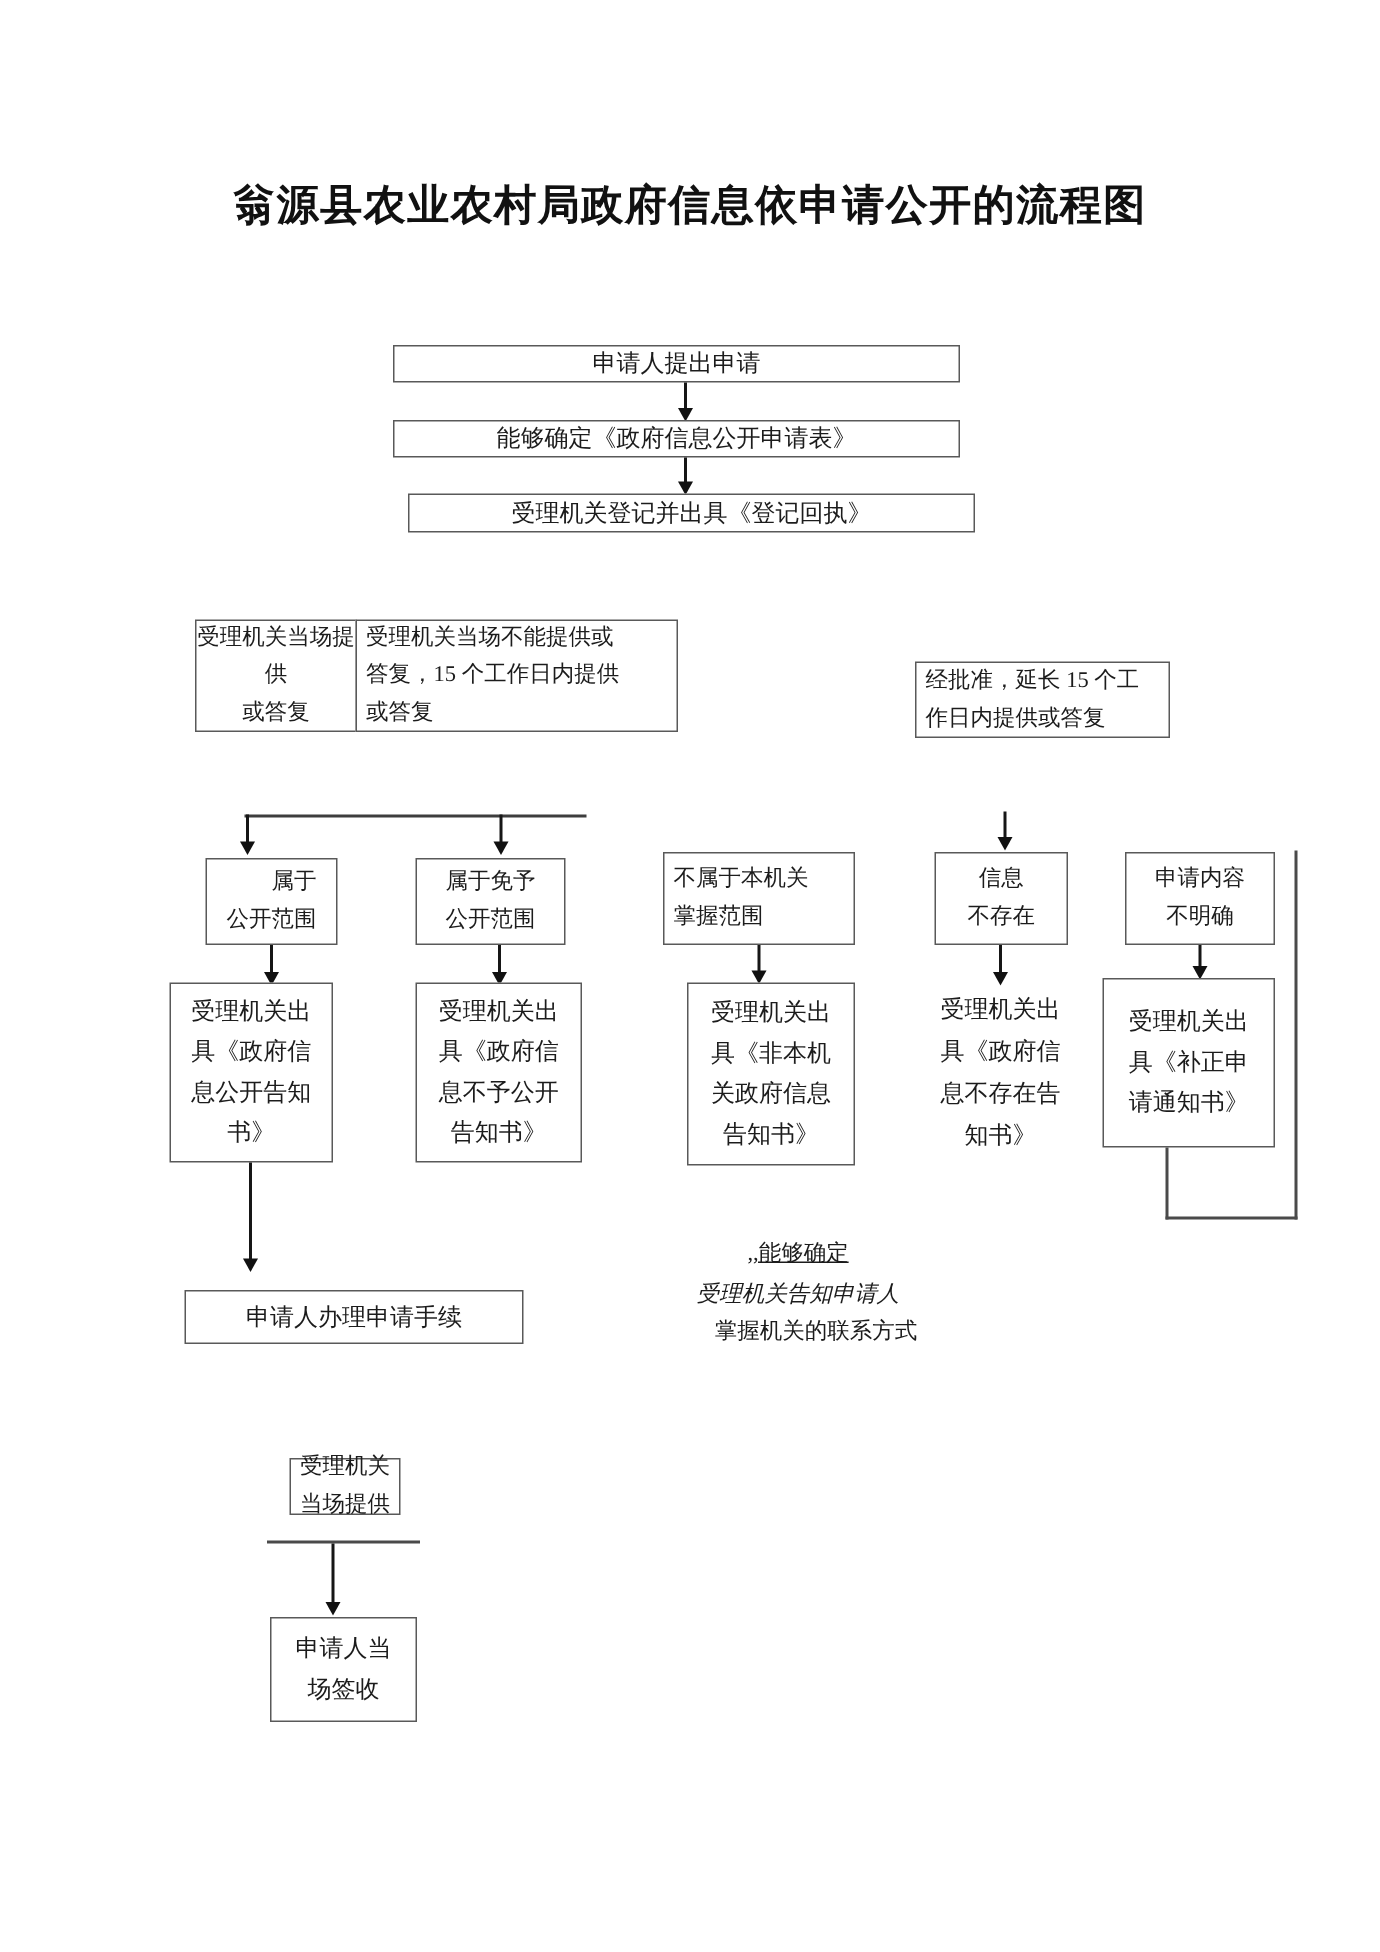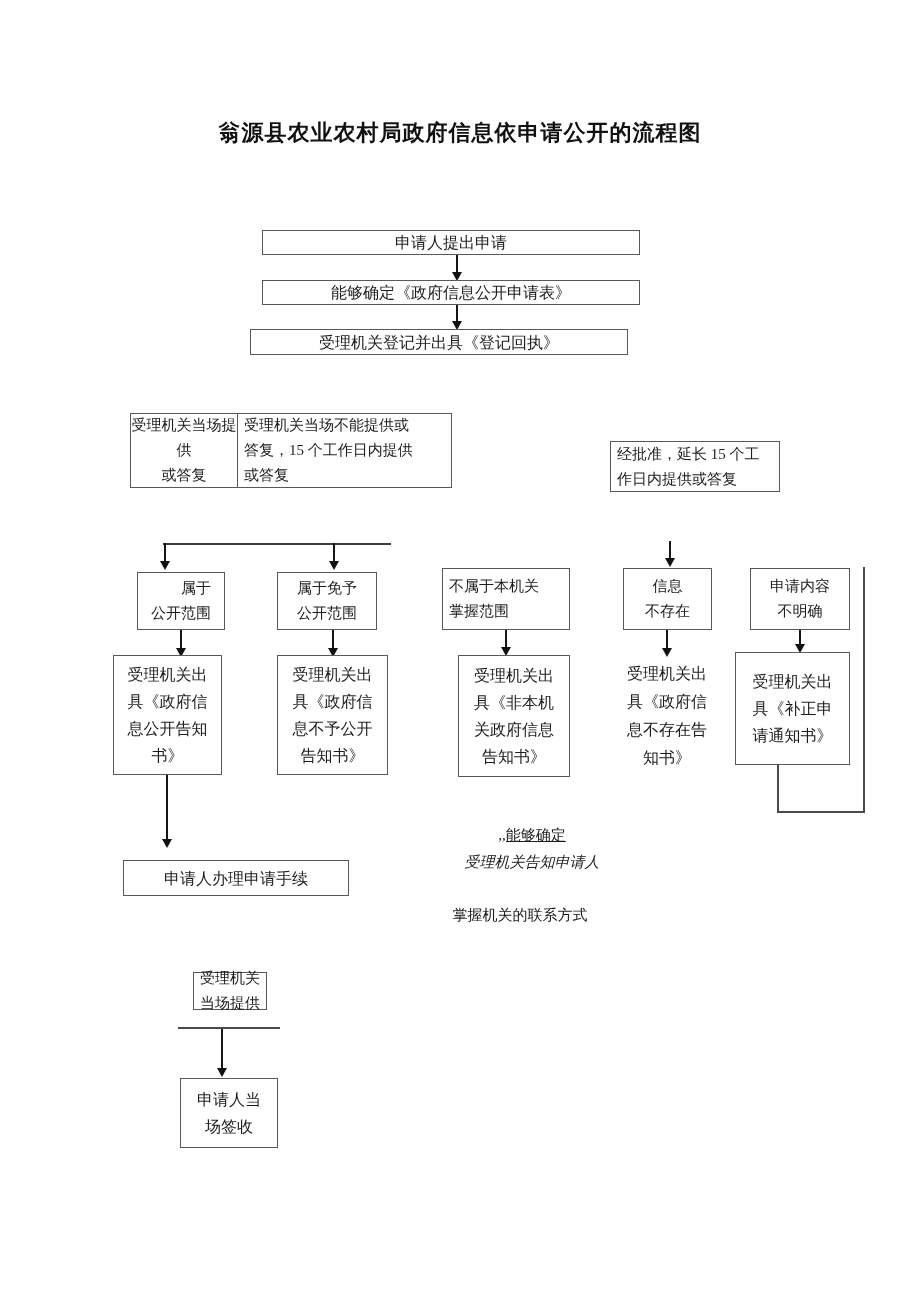--- a/index.html
+++ b/index.html
@@ -4,21 +4,21 @@
 <style>
   html,body { margin:0; padding:0; background:#ffffff; }
   .page {
     position:relative; width:920px; height:1301px; margin:0 auto;
     background:#ffffff; overflow:hidden;
     font-family:"Liberation Serif","DejaVu Serif",serif;
     color:#1c1c1c;
   }
   .title {
     position:absolute; left:0; top:118px; width:920px;
-    text-align:center; font-size:22px; font-weight:bold; letter-spacing:1px;
+    text-align:center; font-size:28px; font-weight:bold; letter-spacing:1px;
     font-family:"Liberation Sans","DejaVu Sans",sans-serif;
     color:#111;
   }
   .box {
     position:absolute; border:1px solid #595959; box-sizing:border-box;
     display:flex; align-items:center; justify-content:center;
     text-align:center; white-space:pre-line; font-size:16px; line-height:27px;
     background:#fff;
   }
   .box.small { font-size:15px; line-height:25px; }
@@ -48,21 +48,21 @@
   <div class="box" style="left:262px; top:230px; width:378px; height:25px;">申请人提出申请</div>
 
   <div class="vl" style="left:456px; top:255px; height:18px;"></div>
   <div class="ah" style="left:452px; top:272px;"></div>
 
   <div class="box" style="left:262px; top:280px; width:378px; height:25px;">能够确定《政府信息公开申请表》</div>
 
   <div class="vl" style="left:456px; top:305px; height:17px;"></div>
   <div class="ah" style="left:452px; top:321px;"></div>
 
-  <div class="box" style="left:250px; top:329px; width:378px; height:26px;">受理机关登记并出具《登记回执》</div>
+  <div class="box" style="left:272px; top:329px; width:378px; height:26px;">受理机关登记并出具《登记回执》</div>
 
   <div class="box small" style="left:130px; top:413px; width:108px; height:75px;">受理机关当场提供
 或答复</div>
   <div class="box small leftalign" style="left:237px; top:413px; width:215px; height:75px;">受理机关当场不能提供或
 答复，15 个工作日内提供
 或答复</div>
 
   <div class="box small leftalign" style="left:610px; top:421px; width:170px; height:51px;margin-top:20px;">经批准，延长 15 个工
 作日内提供或答复</div>
 
@@ -120,21 +120,21 @@
   <div class="hl gray" style="left:777px; top:811px; width:88px;"></div>
   <div class="vl gray" style="left:863px; top:567px; height:246px;"></div>
 
   <div class="vl" style="left:166px; top:775px; height:65px;"></div>
   <div class="ah" style="left:162px; top:839px;"></div>
 
   <div class="box" style="left:123px; top:848px; width:226px; height:36px;margin-top:12px;">申请人办理申请手续</div>
 
   <div class="notetext underline" style="left:432px; top:826px;">,,能够确定</div>
   <div class="notetext" style="left:432px; top:853px;font-style:italic;">受理机关告知申请人</div>
-  <div class="notetext" style="left:420px; top:878px;margin-top:28px;">掌握机关的联系方式</div>
+  <div class="notetext" style="left:444px; top:878px;">掌握机关的联系方式</div>
 
   <div class="box small" style="left:193px; top:972px; width:74px; height:38px;">受理机关
 当场提供</div>
   <div class="hl gray" style="left:178px; top:1027px; width:102px;"></div>
 
   <div class="vl" style="left:221px; top:1029px; height:40px;"></div>
   <div class="ah" style="left:217px; top:1068px;"></div>
 
   <div class="box" style="left:180px; top:1078px; width:98px; height:70px;">申请人当
 场签收</div>

